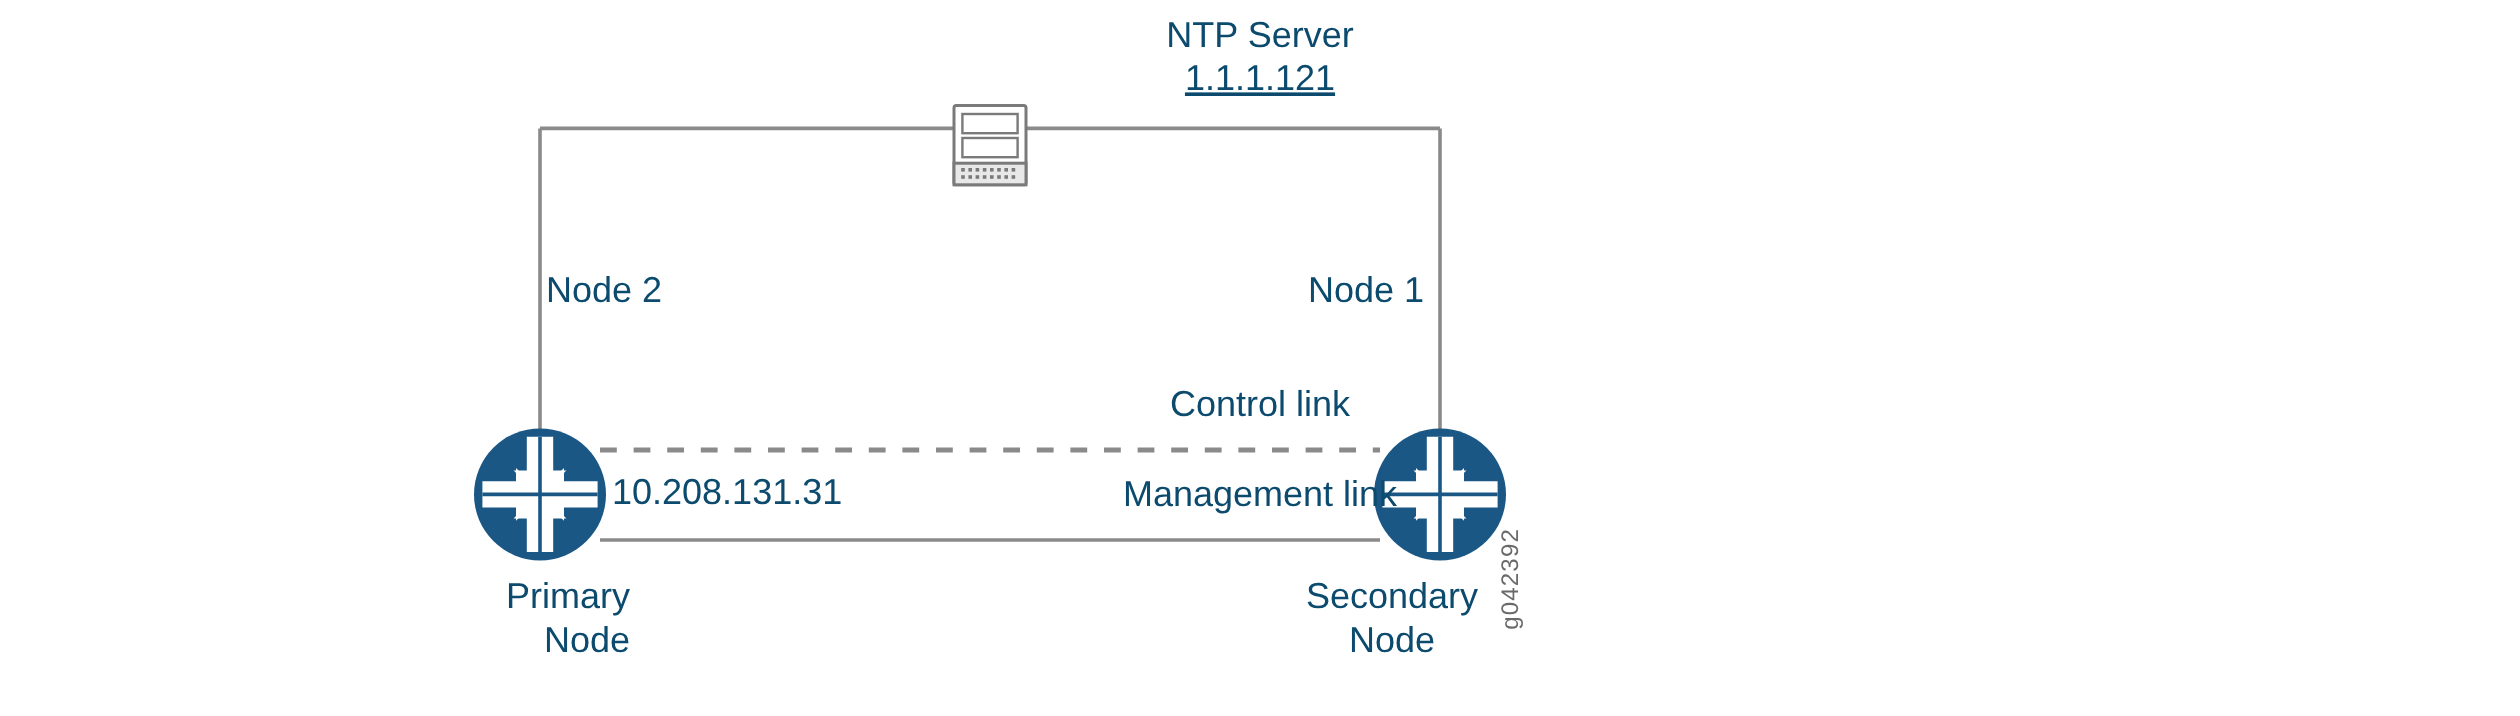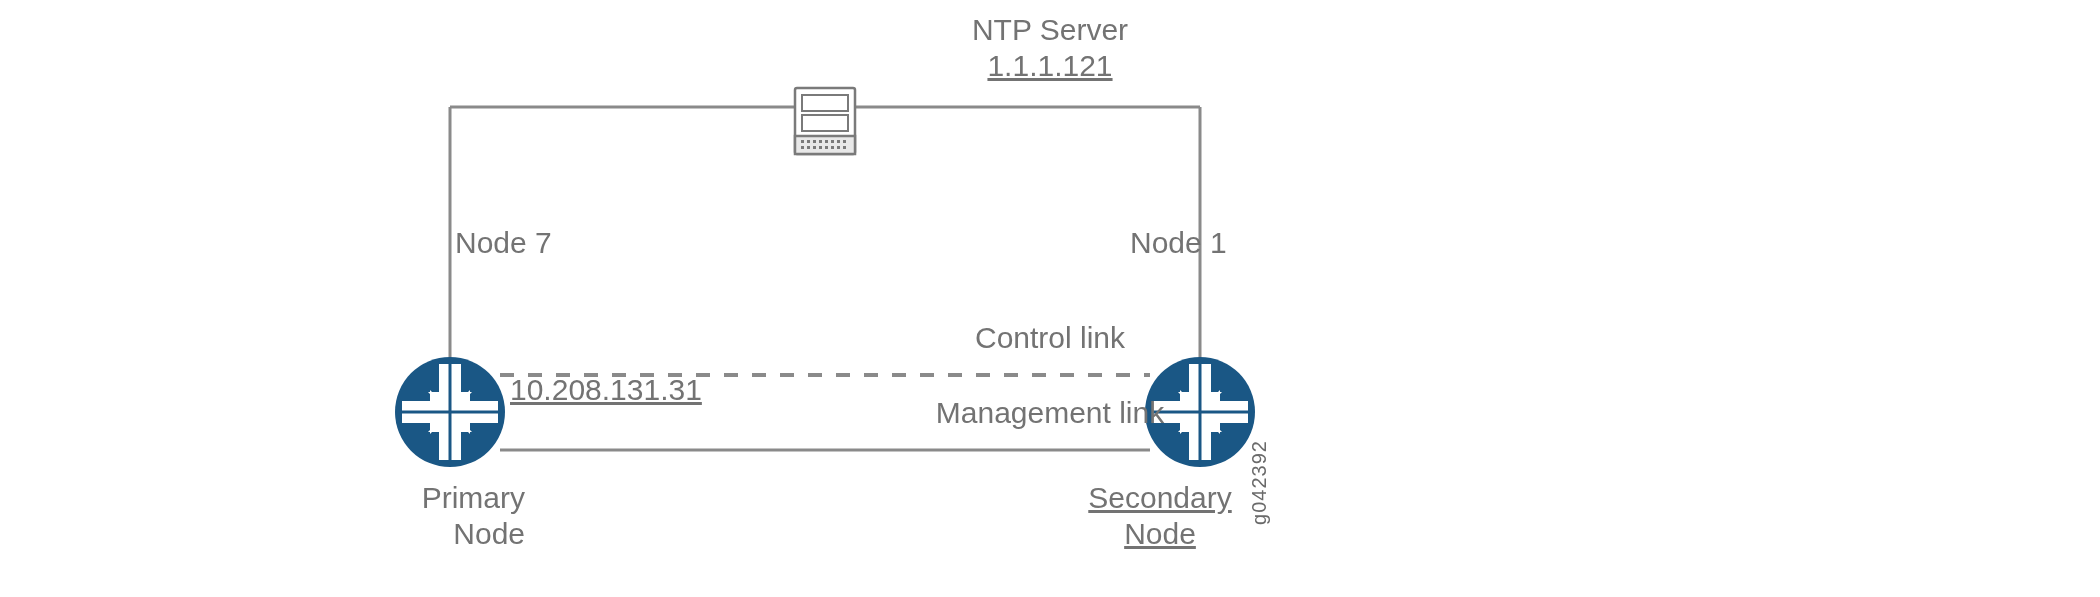--- a/index.html
+++ b/index.html
@@ -8,36 +8,36 @@
       font-family: -apple-system, BlinkMacSystemFont, "Segoe UI", Arial, sans-serif;
       background: #ffffff;
     }
     .diagram {
       position: relative;
       width: 2100px;
       height: 597px;
     }
     .label {
       position: absolute;
-      color: #737373;
+      color: #0c4a6e;
       font-size: 30px;
       text-align: center;
       line-height: 1.2;
       font-weight: 400;
     }
     .ntp-title { left: 50%; top: 12px; transform: translateX(-50%); }
     .ntp-ip { left: 50%; top: 48px; transform: translateX(-50%); text-decoration: underline; }
     .node0-lbl { left: 455px; top: 225px; }
-    .node1-lbl { left: 1090px; top: 225px; margin-left: 40px; }
+    .node1-lbl { left: 1090px; top: 225px; }
     .control-lbl { left: 50%; top: 320px; transform: translateX(-50%); }
     .mgmt-lbl { left: 50%; top: 395px; transform: translateX(-50%); }
-    .ip-left { left: 510px; top: 372px; text-decoration: underline; }
+    .ip-left { left: 510px; top: 393px; }
     .ip-right { left: 940px; top: 393px; }
     .primary-lbl { left: 405px; top: 480px; text-align: right; width: 120px; }
-    .secondary-lbl { left: 1080px; top: 480px; text-align: center; width: 160px; text-decoration: underline; }
+    .secondary-lbl { left: 1080px; top: 480px; text-align: center; width: 160px; }
     .figid {
       position: absolute;
       left: 1248px;
       top: 440px;
       font-size: 20px;
       color: #6a6a6a;
       writing-mode: vertical-rl;
       transform: rotate(180deg);
       letter-spacing: 1px;
     }
@@ -107,21 +107,21 @@
       </g>
       <g stroke="#1a5785" stroke-width="3" fill="none">
         <line x1="0" y1="-48" x2="0" y2="48"></line>
         <line x1="-48" y1="0" x2="48" y2="0"></line>
       </g>
     </g>
   </svg>
 
   <div class="label ntp-title">NTP Server</div>
   <div class="label ntp-ip">1.1.1.121</div>
-  <div class="label node0-lbl">Node 7</div>
+  <div class="label node0-lbl">Node 2</div>
   <div class="label node1-lbl">Node 1</div>
   <div class="label mgmt-lbl">Management link</div>
   <div class="label control-lbl">Control link</div>
   <div class="label ip-left">10.208.131.31</div>
   <div class="label primary-lbl">
     <span>Primary</span><br>
     <span>Node</span>
   </div>
   <div class="label secondary-lbl">
     <span>Secondary</span><br>

